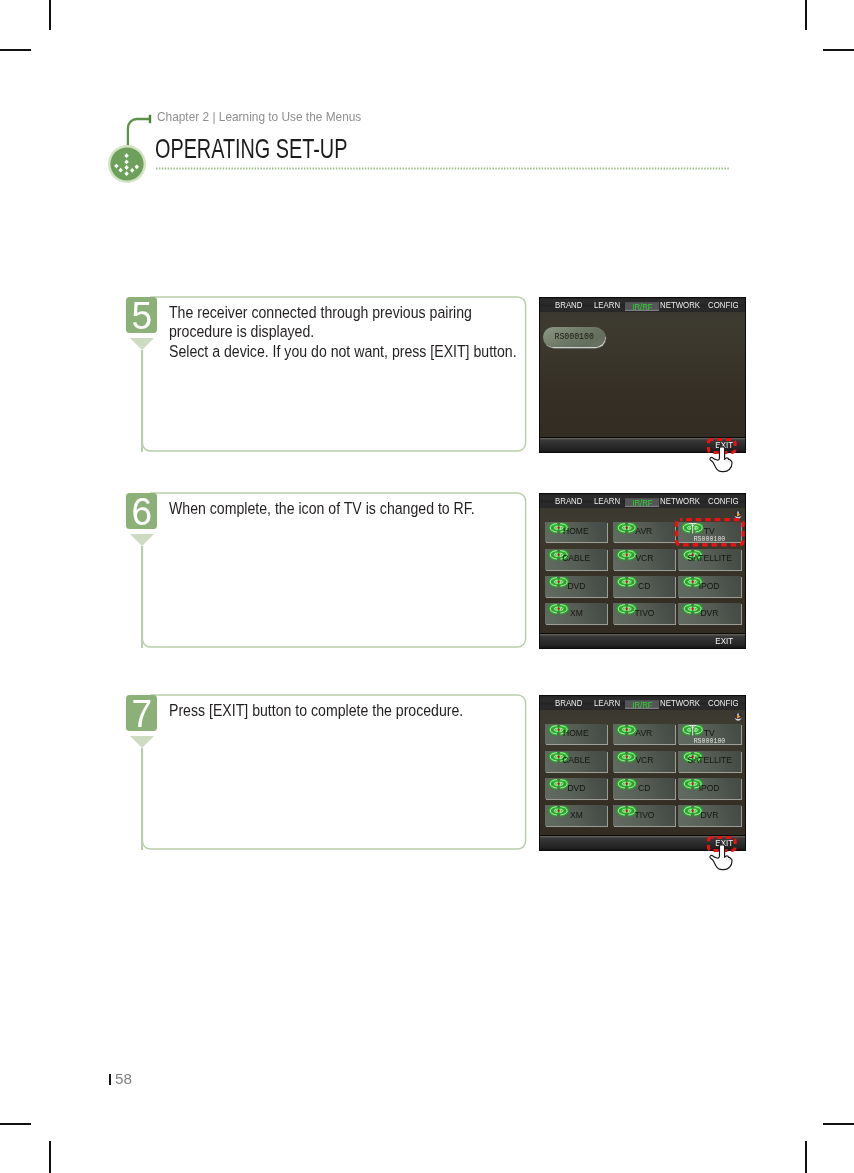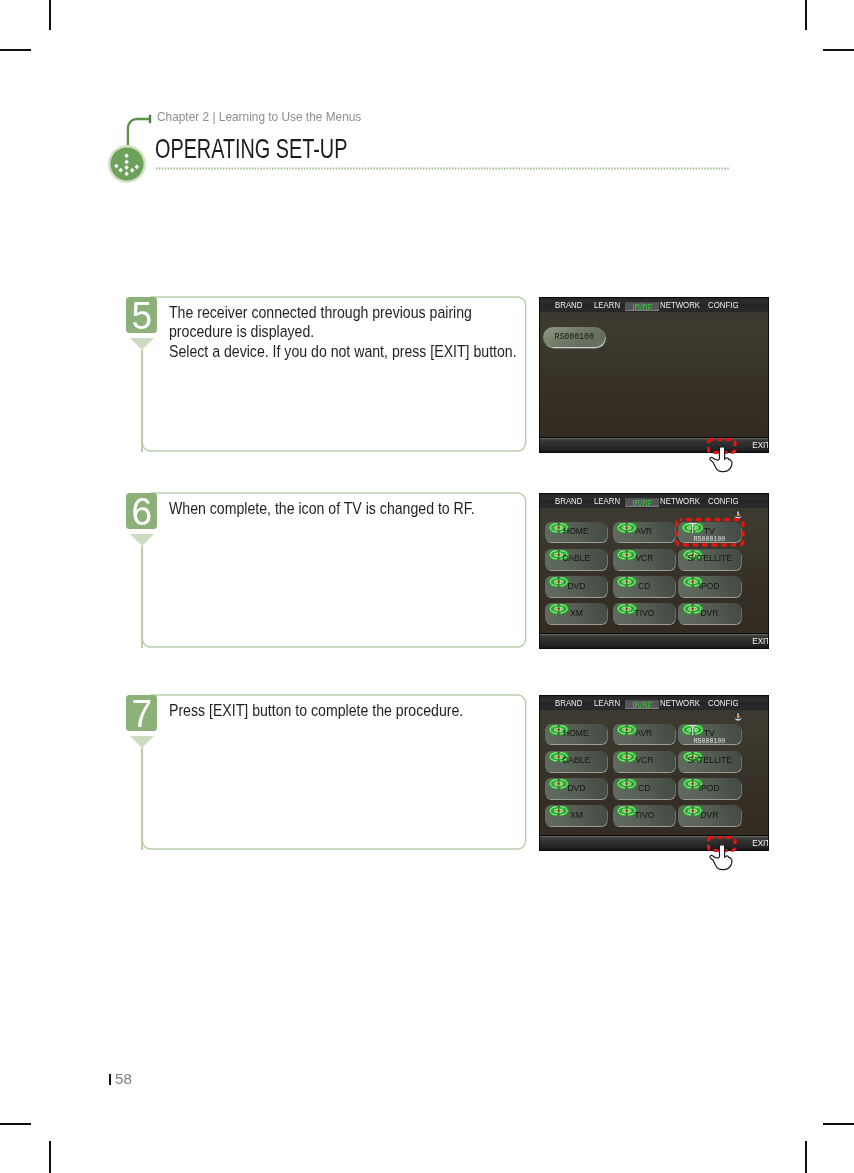--- a/index.html
+++ b/index.html
@@ -24,40 +24,40 @@
      color:#ffffff;font-size:39px;line-height:38px;text-align:center;font-weight:400;
      overflow:hidden;}
   .step-badge span{display:inline-block;transform:scaleX(0.95);transform-origin:50% 50%;}
   .step-tri{position:absolute;width:0;height:0;border-left:12.25px solid transparent;
      border-right:12.25px solid transparent;border-top:12.3px solid #cddcc1;}
   .step-stem{position:absolute;width:1.6px;background:#b9ceab;}
   .step-text{position:absolute;font-size:16.7px;color:#231f20;line-height:19.6px;
      white-space:pre;transform:scaleX(0.846);transform-origin:0 0;}
 
   
-  .shot{position:absolute;width:230px;height:156px;box-sizing:border-box;
+  .shot{position:absolute;width:207px;height:156px;box-sizing:border-box;
         border:1.5px solid #0b0b0b;overflow:hidden;background:#14532d;}
   .shot-tabs{position:absolute;left:0;top:0;width:100%;height:14px;
      background:linear-gradient(180deg,#232323 0%,#2b2b2b 18%,#2a2a2a 42%,#222222 52%,#2a2a2a 70%,#272727 100%);}
   .tab{position:absolute;top:0px;height:14px;line-height:14px;font-size:9.5px;
      color:#eeeeee;font-family:"Liberation Sans",sans-serif;
      white-space:nowrap;transform:scaleX(0.825);transform-origin:0 50%;}
   .tab-sel{position:absolute;top:3.5px;height:9.8px;
      background:linear-gradient(180deg,#4a4a4d 0%,#56565a 18%,#545458 78%,#6d6d73 92%,#9b9ba1 100%);
      white-space:nowrap;display:flex;align-items:center;justify-content:center;}
   .tab-sel span{display:block;font-size:9.5px;line-height:7px;color:#2bd92b;
      transform:scaleX(0.82);transform-origin:50% 50%;}
   .shot-body{position:absolute;left:0;top:14px;right:0;bottom:15.5px;
      background:linear-gradient(180deg,#3b392f 0%,#3d3a30 10%,#3a362c 35%,#352f25 65%,#332c22 100%);}
   .shot-foot{position:absolute;left:0;bottom:0;width:100%;height:15.5px;
-     background:linear-gradient(180deg,#0a0a0a 0%,#0a0a0a 6%,#5f5f58 10%,#3a3a3a 20%,#2e2e2e 48%,#242424 80%,#161616 100%);padding-left:14px;}
+     background:linear-gradient(180deg,#0a0a0a 0%,#0a0a0a 6%,#5f5f58 10%,#3a3a3a 20%,#2e2e2e 48%,#242424 80%,#161616 100%);}
   .exit-label{position:absolute;right:11.6px;top:4.3px;font-size:9.5px;color:#f4f4f4;
      line-height:7px;white-space:nowrap;transform:scaleX(0.843);transform-origin:100% 50%;}
 
-  .dev-btn{position:absolute;width:62.2px;height:20.8px;border-radius:6px;
+  .dev-btn{position:absolute;width:62.2px;height:20.8px;border-radius:0;
      background:linear-gradient(73deg,#616b61 0%,#5d665d 22%,#555d55 52%,#4a514a 78%,#444a44 100%);
      box-shadow:0.6px 0.9px 0.5px rgba(218,224,220,0.62);box-sizing:border-box;}
   .dev-btn .lbl{position:absolute;left:0;right:0;top:5.6px;font-size:9.9px;color:#15150f;
      line-height:8px;white-space:nowrap;text-align:center;
      font-family:"Liberation Sans",sans-serif;}
   .dev-btn .lbl i{display:inline-block;font-style:normal;transform:scaleX(0.865);}
   .dev-btn .sub{position:absolute;left:0;right:0;top:16.0px;font-size:6.6px;color:#e2e2e2;
      line-height:4px;white-space:nowrap;text-align:center;
      font-family:"Liberation Mono",monospace;}
   .dev-btn .sub i{display:inline-block;font-style:normal;}

